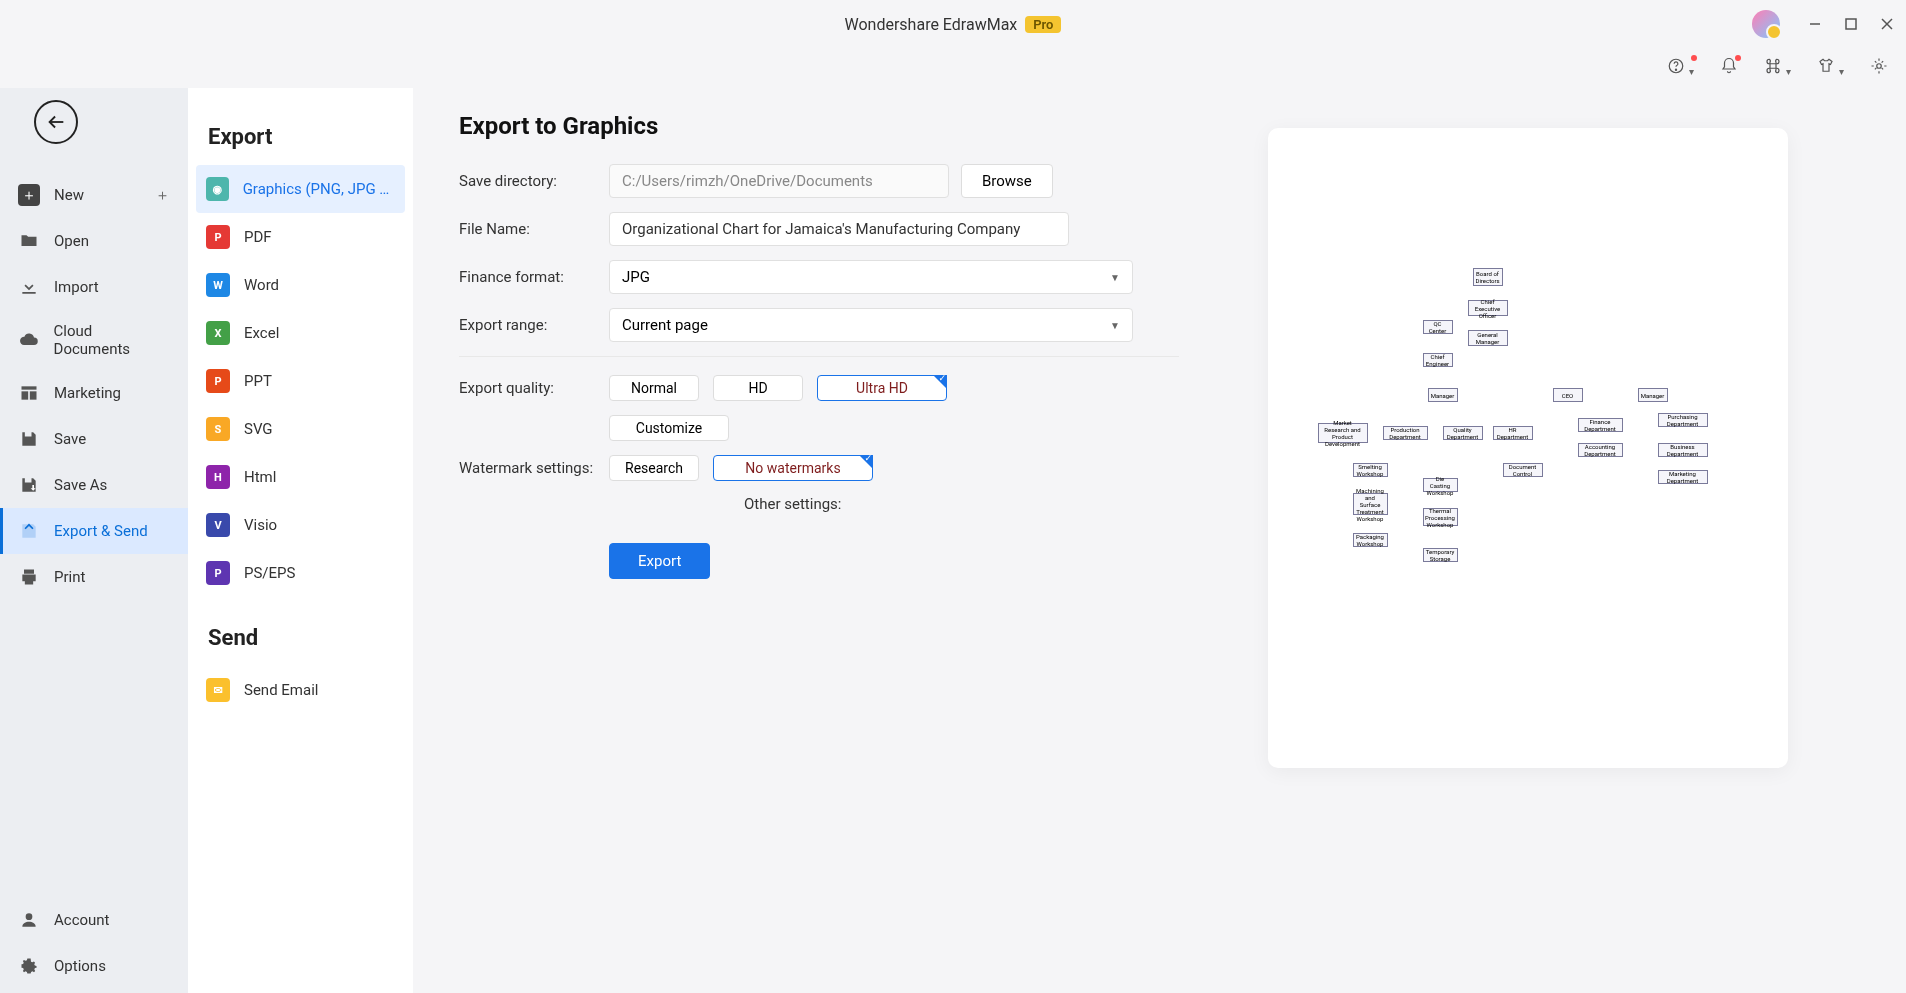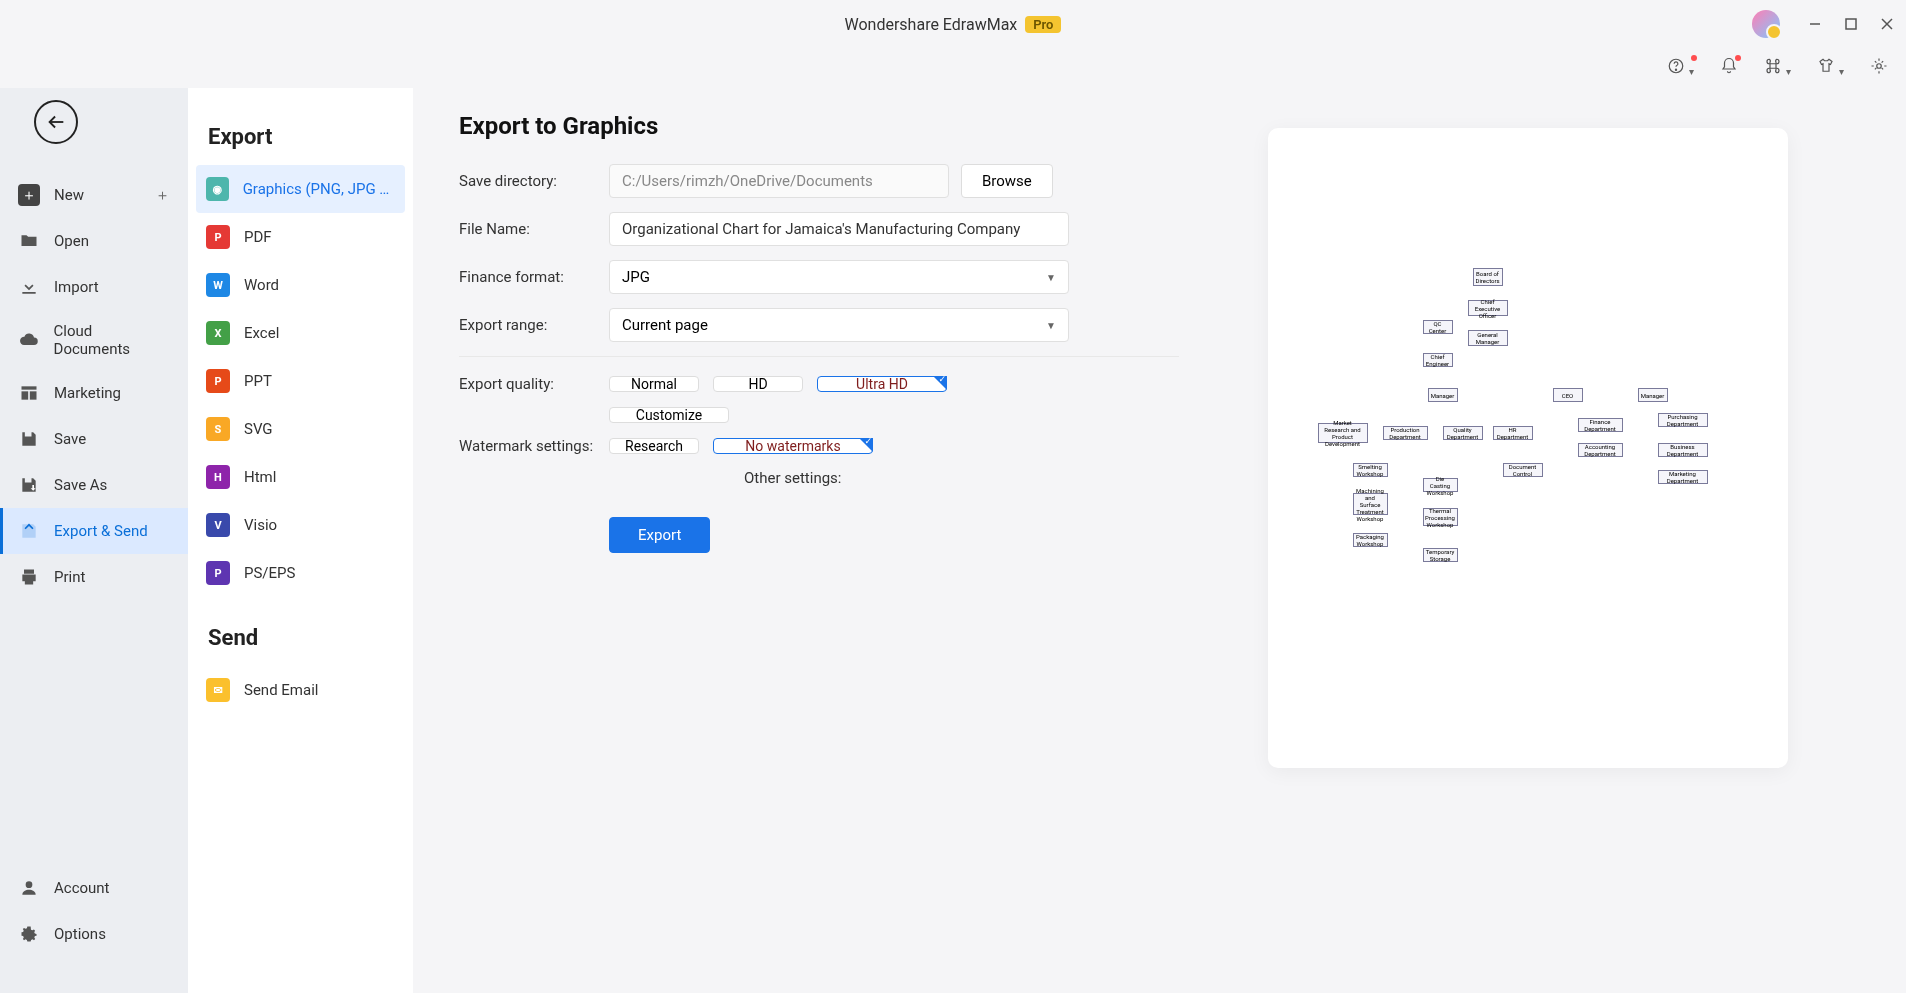--- a/index.html
+++ b/index.html
@@ -25,45 +25,45 @@
 
 .leftrail { width: 188px; background: #eceef2; display: flex; flex-direction: column; padding-top: 4px; }
 .back-btn { width: 44px; height: 44px; border: 2px solid #222; border-radius: 50%; margin: 8px 0 28px 34px; display:flex; align-items:center; justify-content:center; cursor:pointer; }
 .rail-list { display: flex; flex-direction: column; }
 .rail-item { display: flex; align-items: center; padding: 12px 18px; font-size: 15px; color: #333; cursor: pointer; position: relative; }
 .rail-item.active { background: #dbe9ff; color: #0a6fd8; border-left: 3px solid #0a6fd8; padding-left:15px;}
 .rail-item .icon { width: 22px; height: 22px; margin-right: 14px; color: #444; display:flex; align-items:center; justify-content:center; }
 .rail-item .icon.box { background:#444; border-radius:4px; color:#fff; }
 .rail-item .plus { position: absolute; right: 18px; color: #666; }
 .rail-spacer { flex: 1; }
-.rail-bottom { padding-bottom: 36px; }
+.rail-bottom { padding-bottom: 4px; }
 
 
 .export-panel { width: 225px; background: #fff; padding: 0 8px; }
 .export-panel h2 { font-size: 22px; font-weight: 700; color: #222; padding: 36px 12px 16px; }
 .format-item { display: flex; align-items: center; padding: 12px 10px; font-size: 15px; color: #333; cursor:pointer; border-radius: 4px; }
 .format-item.active { background: #e6f0ff; color: #1a73e8; }
 .format-item .ficon { width: 24px; height: 24px; margin-right: 14px; border-radius: 4px; display:flex; align-items:center; justify-content:center; font-size:11px; color:#fff; font-weight:700; }
 .format-item .label { white-space: nowrap; overflow: hidden; text-overflow: ellipsis; }
 
 
 .content { flex: 1; display: flex; padding: 0 30px; background: #f5f5f7; }
 .form-col { width: 720px; padding-top: 24px; margin-left: 16px; }
 .form-col h1 { font-size: 24px; font-weight: 700; color: #111; margin-bottom: 24px; }
 .form-row { display: flex; align-items: center; margin-bottom: 14px; justify-content: center; }
 .form-row .label { width: 150px; font-size: 15px; color: #333; }
 .form-row .field { flex: 1; display: flex; gap: 12px; align-items: center; }
 .text-input { height: 34px; padding: 0 12px; border: 1px solid #e0e0e0; border-radius: 4px; font-size: 15px; color: #333; background:#fff; }
 .text-input.ro { background: #fafafa; color: #888; width: 340px; }
 .text-input.full { width: 460px; }
-.select-input { height: 34px; width: 460px; padding: 0 12px; border: 1px solid #e0e0e0; border-radius: 4px; font-size: 15px; background:#fff; display:flex; align-items:center; justify-content:space-between; cursor:pointer; }
+.select-input { height: 34px; width: 524px; padding: 0 12px; border: 1px solid #e0e0e0; border-radius: 4px; font-size: 15px; background:#fff; display:flex; align-items:center; justify-content:space-between; cursor:pointer; }
 .btn { height: 34px; padding: 0 20px; border: 1px solid #ddd; border-radius: 4px; background:#fff; font-size: 15px; cursor:pointer; display:flex; align-items:center; }
 .btn.primary { background: #1a73e8; color: #fff; border-color: #1a73e8; padding: 0 28px; height: 36px; }
 .seg-group { display: flex; gap: 14px; }
-.seg-btn { min-width: 90px; height: 16px; border: 1px solid #ddd; border-radius: 4px; background:#fff; font-size: 14px; display:flex; align-items:center; justify-content:center; cursor:pointer; position:relative; }
+.seg-btn { min-width: 90px; height: 26px; border: 1px solid #ddd; border-radius: 4px; background:#fff; font-size: 14px; display:flex; align-items:center; justify-content:center; cursor:pointer; position:relative; }
 .seg-btn.active { border-color: #1a73e8; color: #7f1d1d; }
 .seg-btn.active::after { content:""; position:absolute; top:-1px; right:-1px; width:0; height:0; border-left: 14px solid transparent; border-top: 14px solid #1a73e8; }
 .seg-btn.active::before { content:"✓"; position:absolute; top:-3px; right:0; font-size:9px; color:#fff; z-index:1; }
 .seg-btn.wide { min-width: 160px; }
 .checkbox { width: 18px; height: 18px; border: 1px solid #ccc; border-radius: 3px; margin-right: 10px; }
 .hr { border-top: 1px solid #e8e8e8; margin: 14px 0 18px; }
 
 
 .preview-col { flex:1; display:flex; align-items:flex-start; justify-content:center; padding-top: 40px; }
 .preview-card { width: 520px; height: 640px; background: #fff; border-radius: 10px; box-shadow: 0 4px 20px rgba(0,0,0,0.05); display:flex; align-items:center; justify-content:center; }

